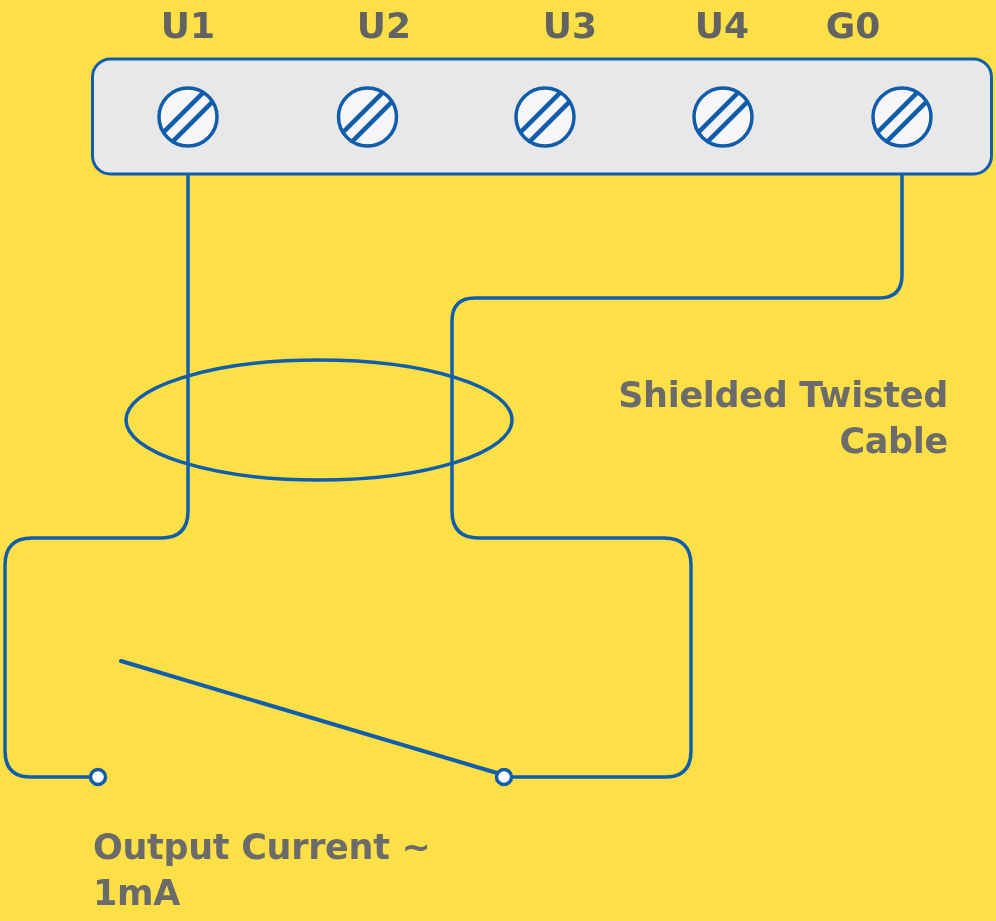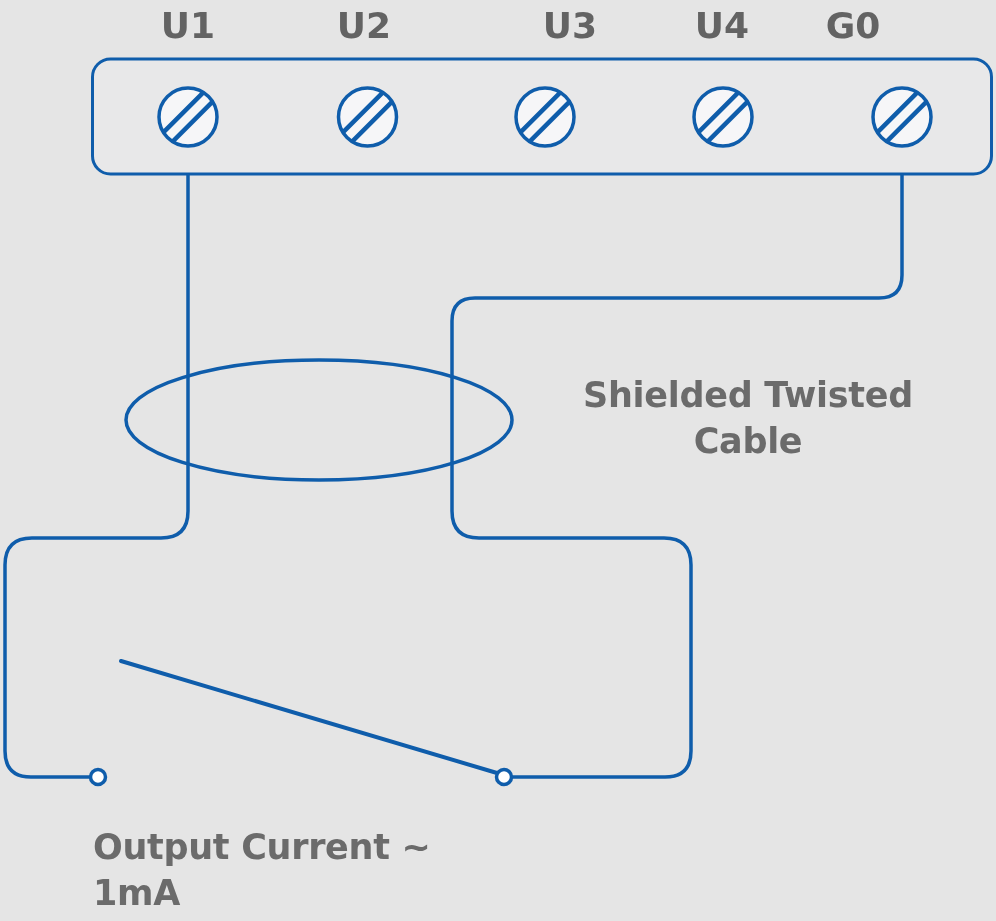--- a/index.html
+++ b/index.html
@@ -4,21 +4,21 @@
 <style>
   html, body {
     margin: 0;
     padding: 0;
     background: #ffffff;
   }
   .canvas {
     position: relative;
     width: 996px;
     height: 921px;
-    background: #e5e5e5;
+    background: #fde047;
     overflow: hidden;
     font-family: "DejaVu Sans", "Liberation Sans", sans-serif;
   }
   svg.diagram {
     position: absolute;
     left: 0;
     top: 0;
     width: 996px;
     height: 921px;
   }
@@ -66,21 +66,21 @@
     font-size: 35px;
     font-weight: 700;
     line-height: 46px;
     letter-spacing: -0.3px;
     color: var(--annotation-gray, #6b6b6b);
   }
   .ann-cable {
     left: 548px;
     top: 372px;
     width: 400px;
-    text-align: center;
+    text-align: right;
   }
   .ann-output {
     left: 93px;
     top: 824px;
     width: 430px;
     text-align: left;
   }
 </style>
 </head>
 <body>
@@ -127,21 +127,21 @@
 
     <ellipse class="wire" cx="319" cy="420" rx="193" ry="60"></ellipse>
 
     <line class="wire lever" x1="121" y1="661" x2="497" y2="773"></line>
 
     <circle class="contact" cx="98" cy="777" r="7.5"></circle>
     <circle class="contact" cx="504" cy="777" r="7.5"></circle>
   </svg>
 
   <span class="tlabel" style="left:188px">U1</span>
-  <span class="tlabel" style="left:364px">U2</span>
+  <span class="tlabel" style="left:384px">U2</span>
   <span class="tlabel" style="left:570px">U3</span>
   <span class="tlabel" style="left:722px">U4</span>
   <span class="tlabel" style="left:853px">G0</span>
 
   <div class="ann ann-cable">Shielded Twisted Cable</div>
   <div class="ann ann-output">Output Current ~ 1mA</div>
 
 </div>
 
 </body></html>

